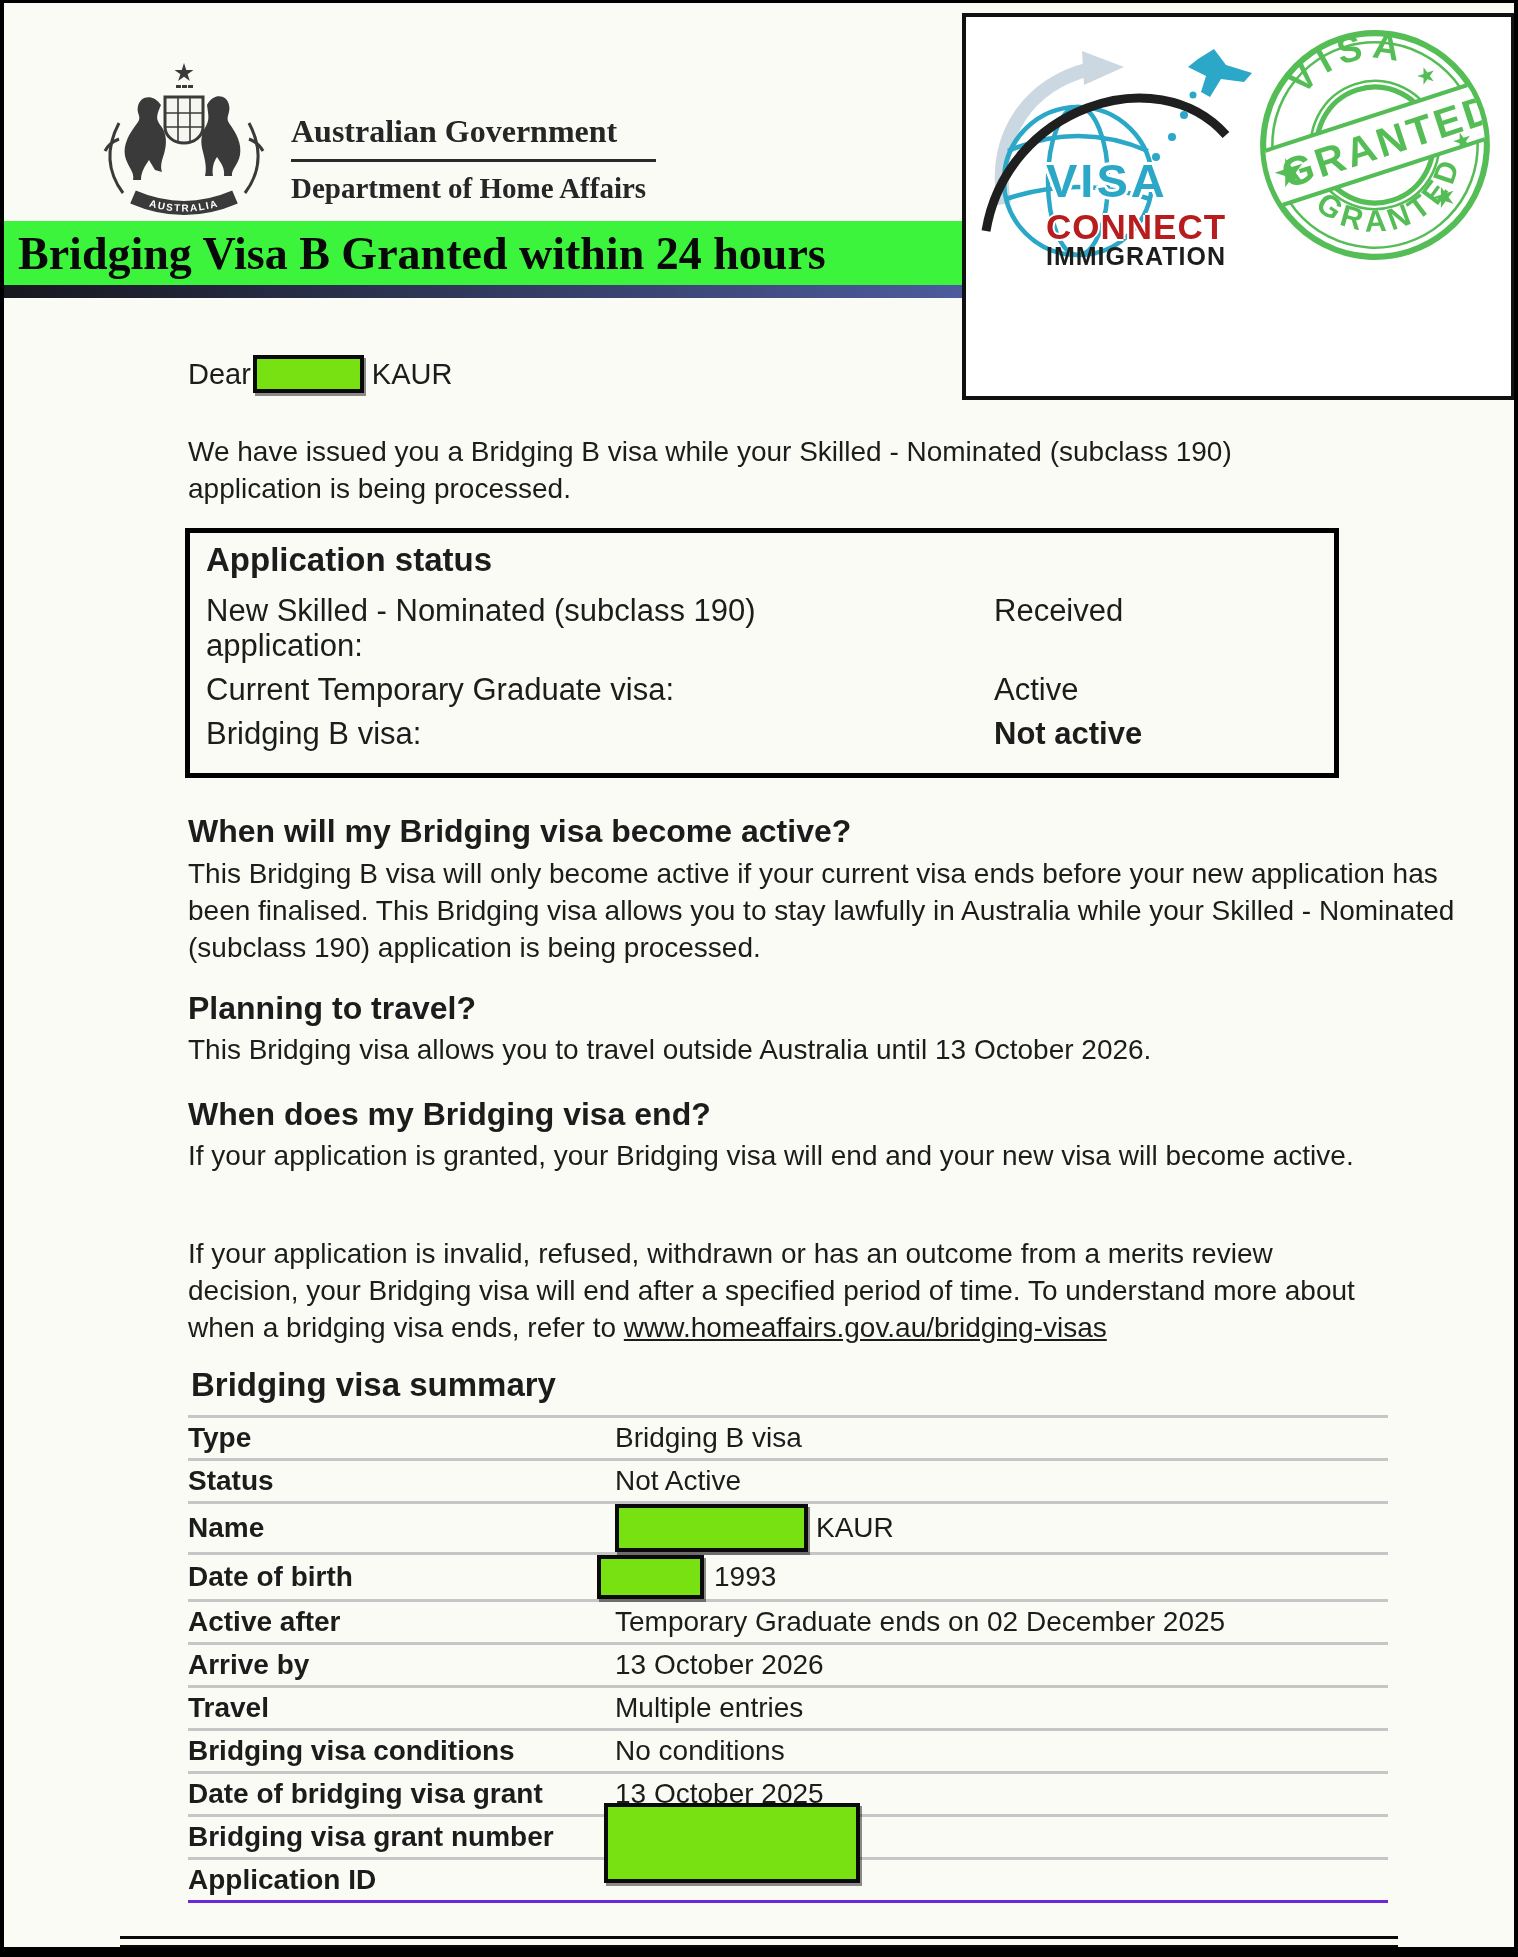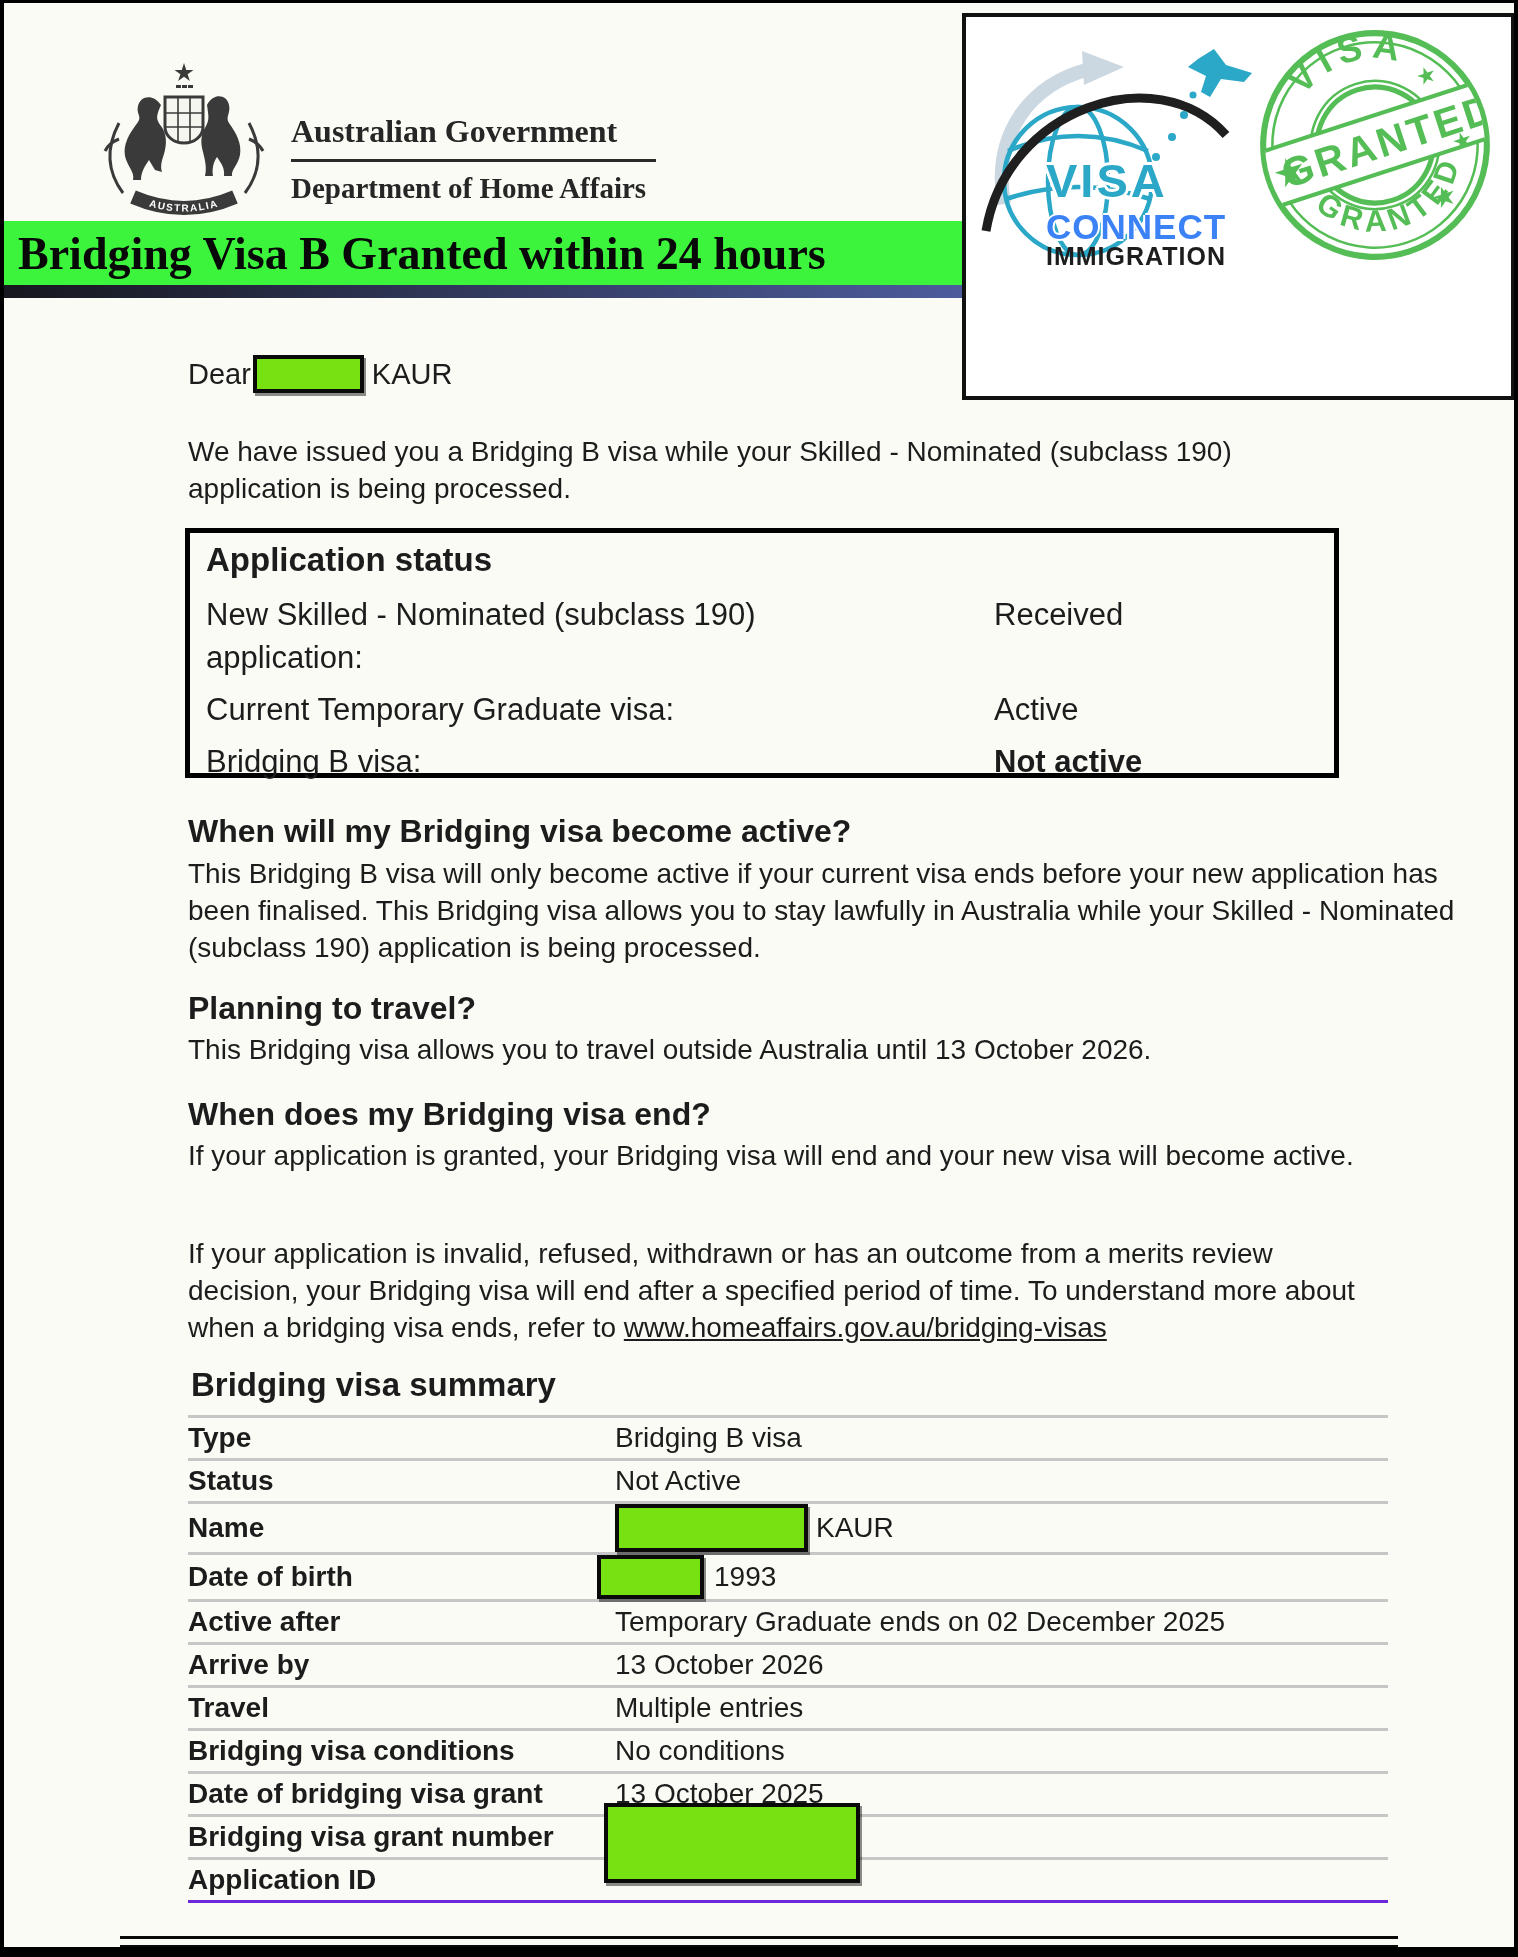--- a/index.html
+++ b/index.html
@@ -19,37 +19,37 @@
   .banner-text{font-family:"Liberation Serif",serif;font-weight:bold;font-size:46px;color:#080808;white-space:nowrap;}
   .navy-bar{position:absolute;left:0;top:282px;width:968px;height:13px;
             background:linear-gradient(to right,#17171F,#4D5C9E);}
 
   
   .agency-box{position:absolute;left:958px;top:10px;width:553px;height:387px;background:#fff;
               border:4px solid #111;box-sizing:border-box;}
   .vc-logo{position:absolute;left:12px;top:22px;width:280px;height:250px;}
   .vc-visa{position:absolute;left:68px;top:114px;font-size:47px;font-weight:bold;letter-spacing:3px;color:#2BA7C7;
            text-shadow:-3px 0 0 #fff,3px 0 0 #fff,0 -3px 0 #fff,0 3px 0 #fff,-2px -2px 0 #fff,2px 2px 0 #fff,2px -2px 0 #fff,-2px 2px 0 #fff;}
-  .vc-connect{position:absolute;left:68px;top:168px;font-size:35px;font-weight:bold;color:#3b82f6;letter-spacing:1px;
+  .vc-connect{position:absolute;left:68px;top:168px;font-size:35px;font-weight:bold;color:#b91c1c;letter-spacing:1px;
            text-shadow:-2px 0 0 #fff,2px 0 0 #fff,0 -2px 0 #fff,0 2px 0 #fff;}
   .vc-immigration{position:absolute;left:68px;top:203px;font-size:25px;font-weight:bold;color:#1d1d1d;letter-spacing:1px;}
   .stamp{position:absolute;right:14px;top:6px;width:244px;height:244px;}
   .prepared{position:absolute;left:0;right:0;top:296px;text-align:center;font-weight:bold;
             font-size:27px;line-height:33px;color:#2b2b2b;letter-spacing:0.5px;}
 
   
   .dear-row{position:absolute;left:184px;top:352px;display:flex;align-items:center;font-size:29px;}
   .redaction{background:#78E112;border:4px solid #0a0a0a;box-shadow:2px 3px 0 rgba(0,0,0,0.45);box-sizing:border-box;}
   .dear-redact{width:111px;height:38px;margin:0 8px 0 2px;}
   .intro{position:absolute;left:184px;top:430px;width:1100px;font-size:28px;line-height:37px;}
 
   .status-box{position:absolute;left:181px;top:525px;width:1154px;height:250px;border:5px solid #000;
               box-sizing:border-box;padding:8px 12px 0 16px;}
   .status-title{font-size:33px;font-weight:bold;margin-bottom:14px;}
-  .st-row{position:relative;font-size:31px;line-height:43px;margin-bottom:9px;}
+  .st-row{position:relative;font-size:31px;line-height:35px;margin-bottom:9px;}
   .st-label{width:700px;}
   .st-value{position:absolute;left:788px;top:0;}
   .bold{font-weight:bold;}
 
   .h2{position:absolute;left:184px;font-size:32px;font-weight:bold;}
   .para{position:absolute;left:184px;font-size:28px;line-height:37px;}
   .link{color:#1c1c1c;text-decoration:underline;}
 
   
   .sum-title{position:absolute;left:187px;top:1363px;font-size:33px;font-weight:bold;}

